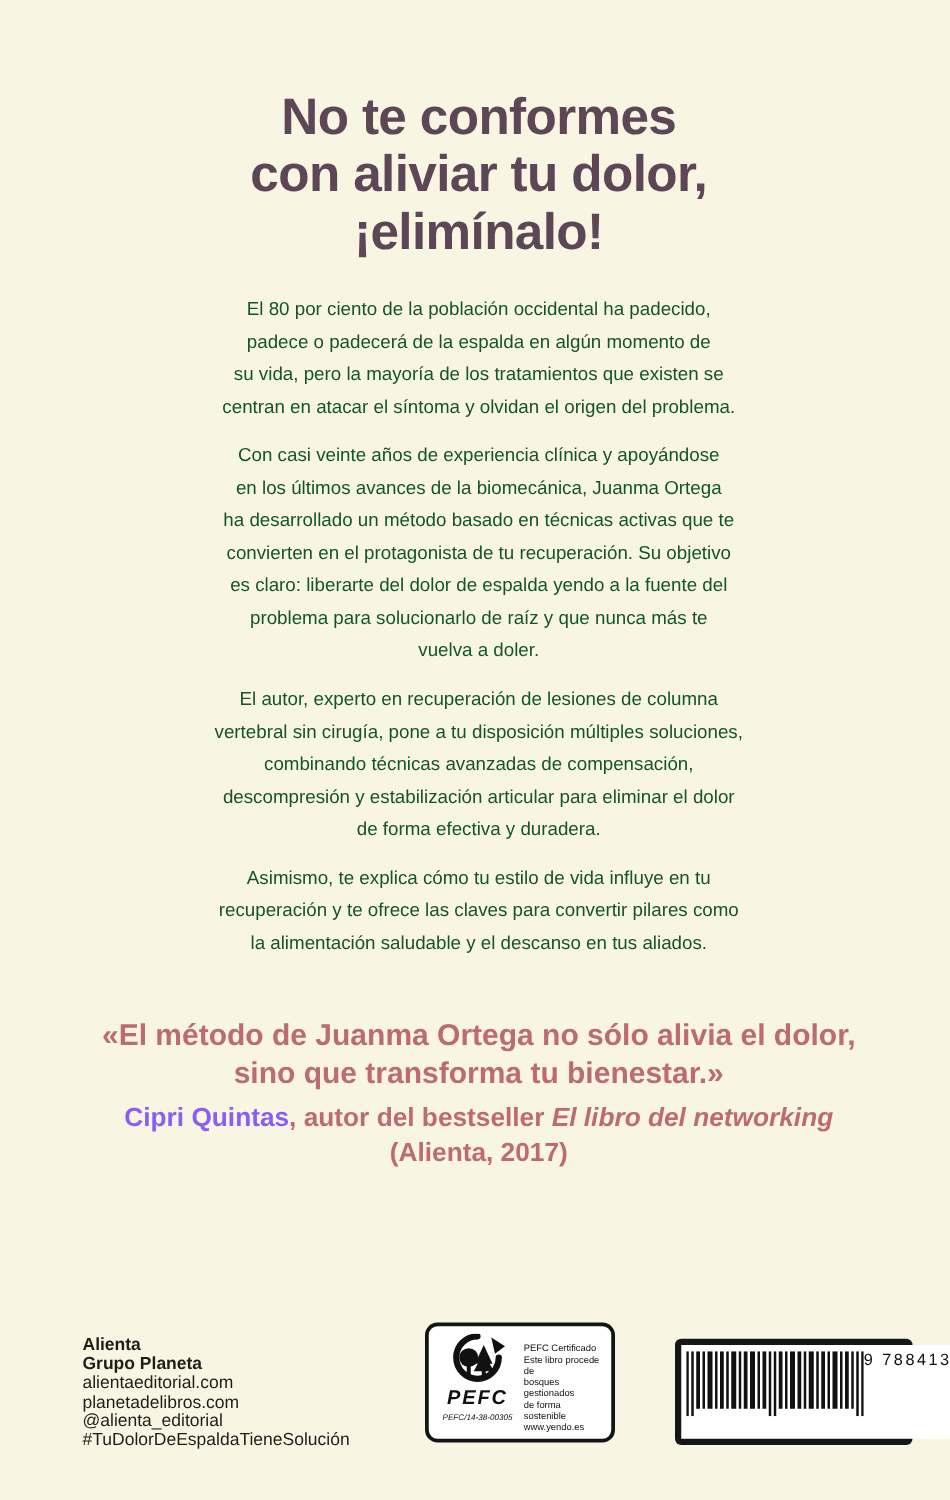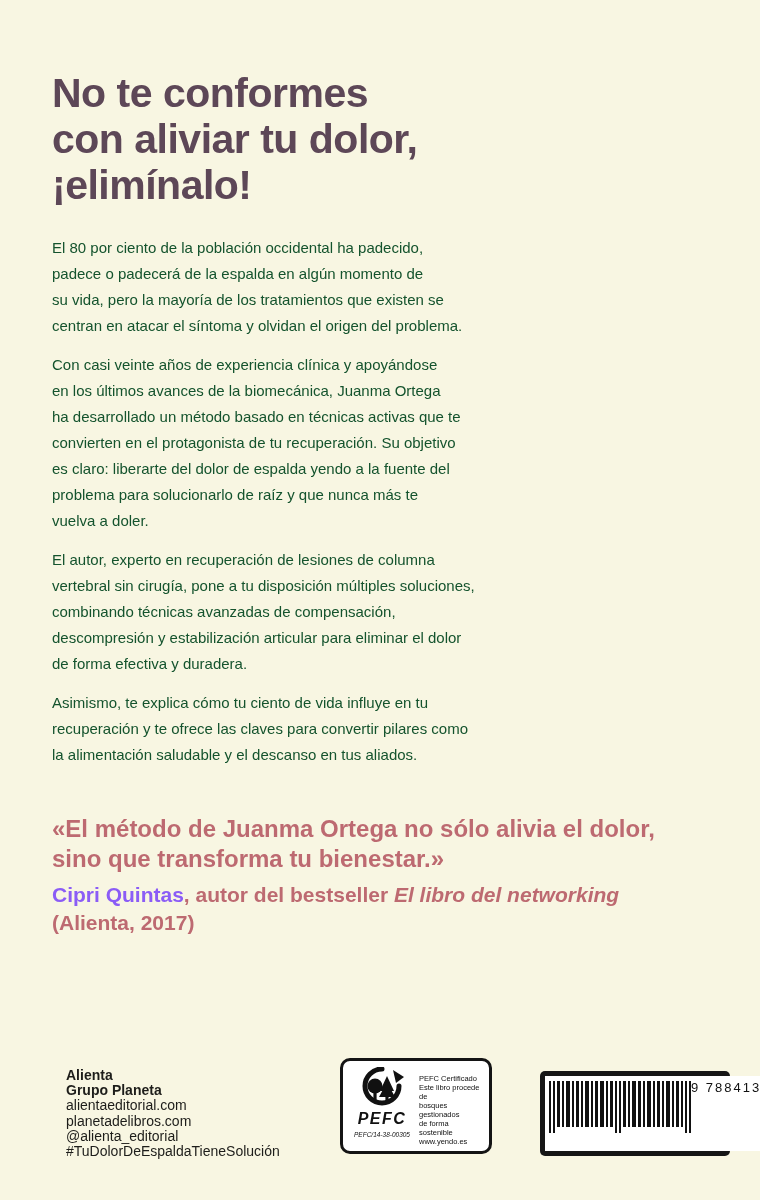--- a/index.html
+++ b/index.html
@@ -2,21 +2,21 @@
 <html><head>
 <meta charset="utf-8">
 <style>
   html,body { margin:0; padding:0; }
   .page {
     position:relative; width:760px; height:1200px; overflow:hidden;
     background:#f8f6e2;
     font-family:"Liberation Sans", sans-serif;
     -webkit-font-smoothing:antialiased;
   }
-  .content { position:absolute; left:52px; top:0; width:634px; }
+  .content { position:absolute; left:66px; top:0; width:634px;text-align:center; }
   .pre { white-space:pre-line; }
 
   .title {
     margin-top:70px;
     font-size:41px; line-height:46px; font-weight:700;
     letter-spacing:-0.5px;
     color:#5d4757;
   }
 
   .body-copy { margin-top:6px; }
@@ -104,21 +104,21 @@
 ha desarrollado un método basado en técnicas activas que te
 convierten en el protagonista de tu recuperación. Su objetivo
 es claro: liberarte del dolor de espalda yendo a la fuente del
 problema para solucionarlo de raíz y que nunca más te
 vuelva a doler.</p>
       <p class="para pre">El autor, experto en recuperación de lesiones de columna
 vertebral sin cirugía, pone a tu disposición múltiples soluciones,
 combinando técnicas avanzadas de compensación,
 descompresión y estabilización articular para eliminar el dolor
 de forma efectiva y duradera.</p>
-      <p class="para pre">Asimismo, te explica cómo tu ciento de vida influye en tu
+      <p class="para pre">Asimismo, te explica cómo tu estilo de vida influye en tu
 recuperación y te ofrece las claves para convertir pilares como
 la alimentación saludable y el descanso en tus aliados.</p>
     </div>
 
     <div class="quote-block">
       <div class="quote-text pre">«El método de Juanma Ortega no sólo alivia el dolor,
 sino que transforma tu bienestar.»</div>
       <div class="quote-attrib">
         <span class="quote-author">Cipri Quintas</span><span>, autor del bestseller </span><span class="quote-book">El libro del networking</span>
         <div>(Alienta, 2017)</div>

